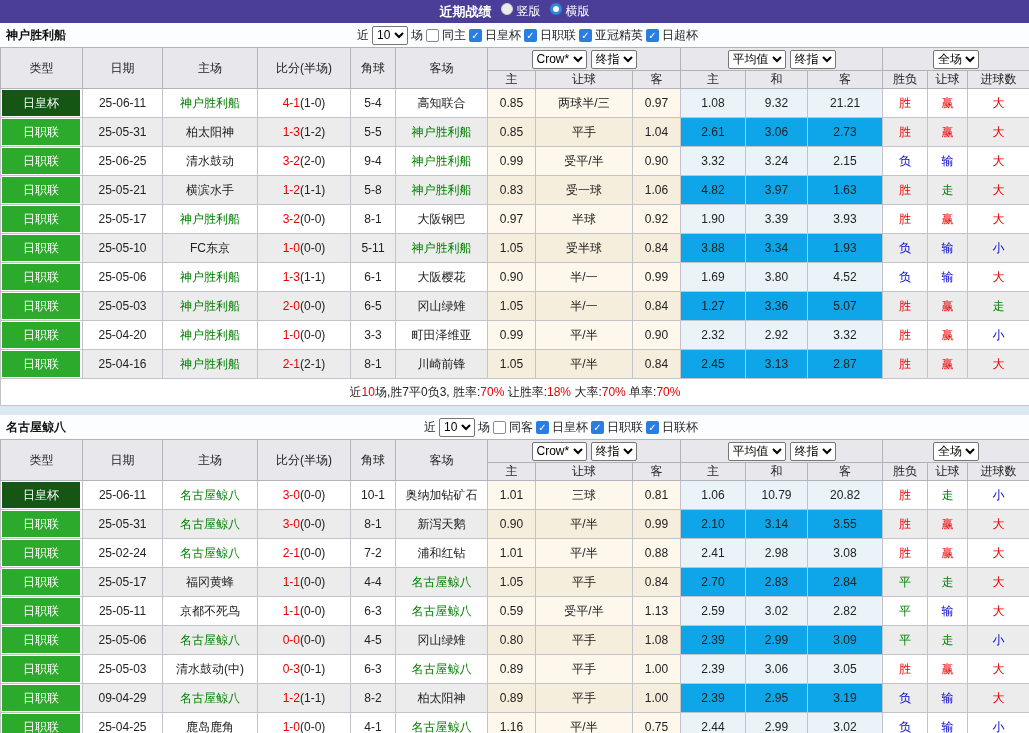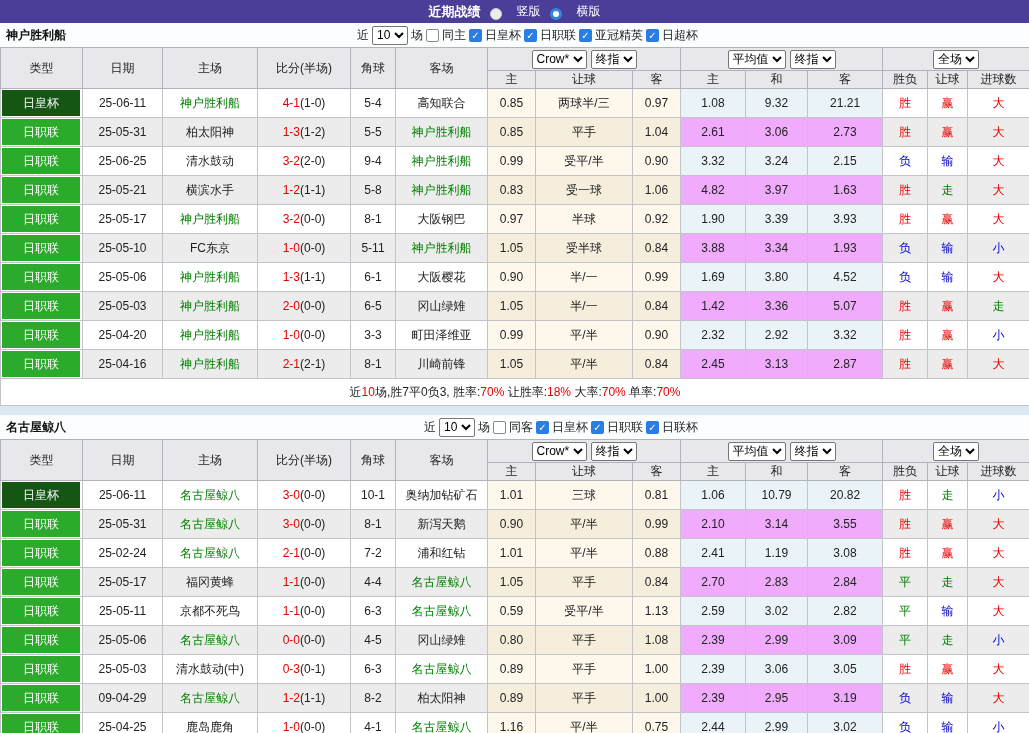--- a/index.html
+++ b/index.html
@@ -14,21 +14,21 @@
   .topbar{
     height:23px;
     background:#4b3e99;
     color:#fff;
     display:flex;
     align-items:center;
     justify-content:center;
     gap:9px;
   }
   .topbar .title{font-weight:bold;font-size:13px;}
-  .radio-group{display:flex;align-items:flex-end;gap:15px;cursor:pointer;font-family:Liberation Mono, monospace;}
+  .radio-group{display:flex;align-items:flex-start;gap:4px;cursor:pointer;font-family:Liberation Mono, monospace;}
   .radio{display:inline-block;border-radius:50%;box-sizing:border-box;}
   .radio.sel{width:12px;height:12px;background:#ececec;border:1px solid #cfcfcf;}
   .radio.unsel{width:12px;height:12px;background:#fff;border:3px solid #2e86de;}
   .radio-label{font-size:12px;color:#fff;}
 
   
   .section{background:#fbfdfe;margin-bottom:9px;}
   .filterbar{
     height:24px;
     display:flex;
@@ -79,21 +79,21 @@
   tr.hrow1 th{height:22px;}
   tr.hrow2 th{height:15px;}
   .grouphead{background:#e8e8ec;}
   .grouphead select{margin:0 2px;}
   tbody td{height:26px;}
   tr.odd  td.plain{background:#ffffff;}
   tr.even td.plain{background:#ececec;}
   tr.odd  td.cream{background:#fdf7ec;}
   tr.even td.cream{background:#f6eedd;}
   tr.odd  td.blu{background:#eaf4f8;}
-  tr.even td.blu{background:#f0abfc;}
+  tr.even td.blu{background:#0ea5e9;}
   td.typecell{padding:1px 2px 1px 1px;background:#fff;}
   .badge{height:100%;display:flex;align-items:center;justify-content:center;color:#fff;}
   .badge.cup{background:#155615;}
   .badge.league{background:#2baa2b;}
   .team-green{color:#008000;}
   .score-red{color:#e60000;}
   .summary-row td{height:26px;background:#fff;font-size:12px;}
   .seg-red{color:#e60000;}
 </style>
 </head>
@@ -312,21 +312,21 @@
               <div class="badge league">日职联</div>
             </td>
             <td class="plain">25-05-03</td>
             <td class="plain team-green">神户胜利船</td>
             <td class="plain"><span class="score-red">2-0</span><span>(0-0)</span></td>
             <td class="plain">6-5</td>
             <td class="plain">冈山绿雉</td>
             <td class="cream">1.05</td>
             <td class="cream">半/一</td>
             <td class="cream">0.84</td>
-            <td class="blu">1.42</td>
+            <td class="blu">1.27</td>
             <td class="blu">3.36</td>
             <td class="blu">5.07</td>
             <td class="plain" style="color: rgb(230, 0, 0);">胜</td>
             <td class="plain" style="color: rgb(230, 0, 0);">赢</td>
             <td class="plain" style="color: rgb(0, 128, 0);">走</td>
           </tr>
           <tr class="odd">
             <td class="typecell">
               <div class="badge league">日职联</div>
             </td>
@@ -474,21 +474,21 @@
             </td>
             <td class="plain">25-02-24</td>
             <td class="plain team-green">名古屋鲸八</td>
             <td class="plain"><span class="score-red">2-1</span><span>(0-0)</span></td>
             <td class="plain">7-2</td>
             <td class="plain">浦和红钻</td>
             <td class="cream">1.01</td>
             <td class="cream">平/半</td>
             <td class="cream">0.88</td>
             <td class="blu">2.41</td>
-            <td class="blu">1.19</td>
+            <td class="blu">2.98</td>
             <td class="blu">3.08</td>
             <td class="plain" style="color: rgb(230, 0, 0);">胜</td>
             <td class="plain" style="color: rgb(230, 0, 0);">赢</td>
             <td class="plain" style="color: rgb(230, 0, 0);">大</td>
           </tr>
           <tr class="even">
             <td class="typecell">
               <div class="badge league">日职联</div>
             </td>
             <td class="plain">25-05-17</td>

